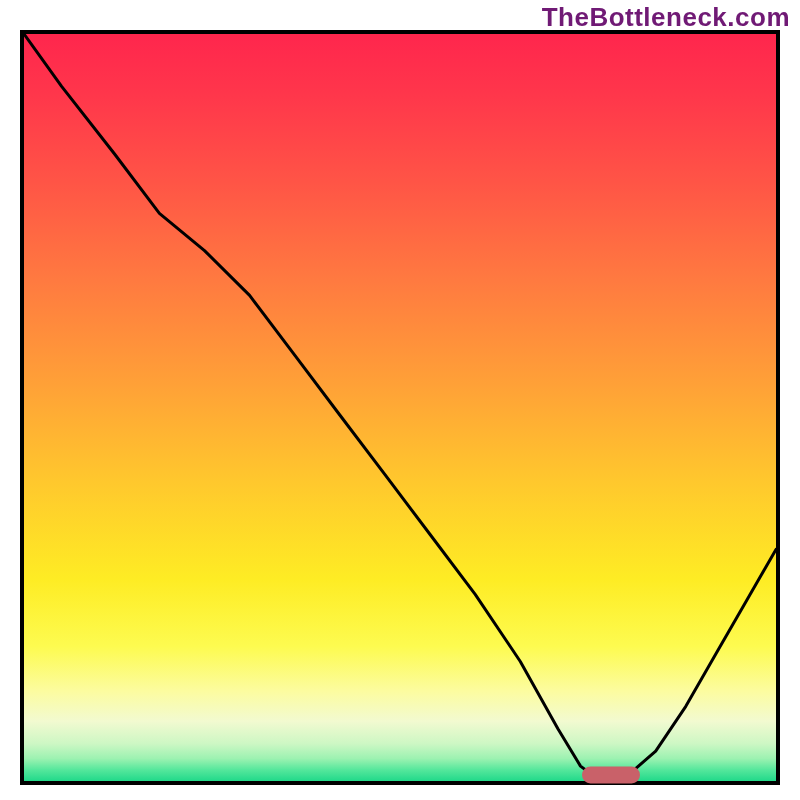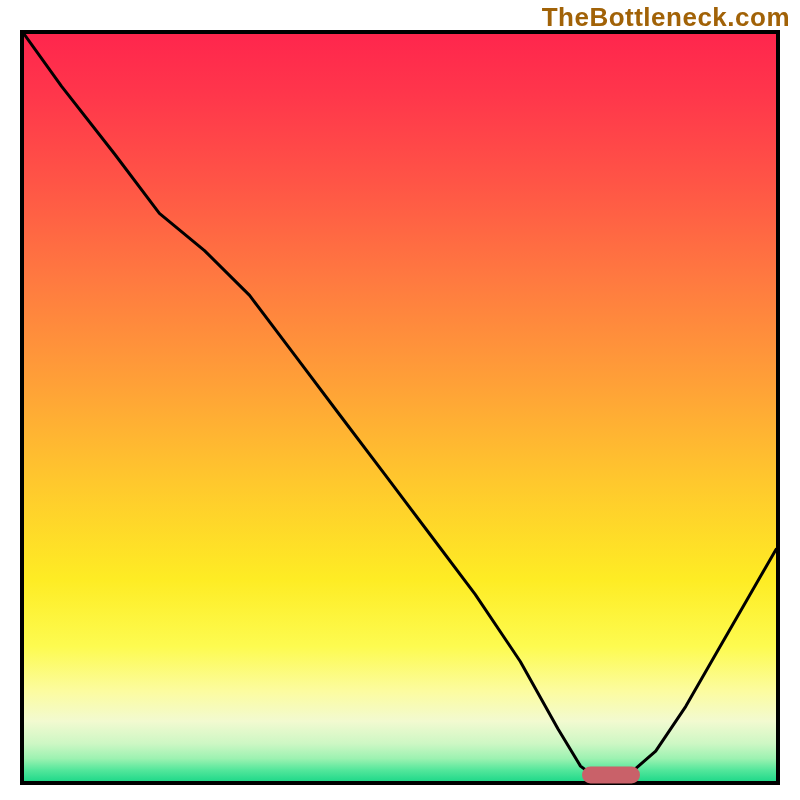--- a/index.html
+++ b/index.html
@@ -15,21 +15,21 @@
     width: 800px;
     height: 800px;
   }
   .watermark {
     position: absolute;
     top: 2px;
     right: 10px;
     font-family: Arial, Helvetica, sans-serif;
     font-size: 26px;
     font-weight: 700;
-    color: #a16207;
+    color: #701a75;
     letter-spacing: 0.5px;
   }
   .plot-area {
     position: absolute;
     left: 20px;
     top: 30px;
     width: 760px;
     height: 755px;
     background: linear-gradient(
       to bottom,

